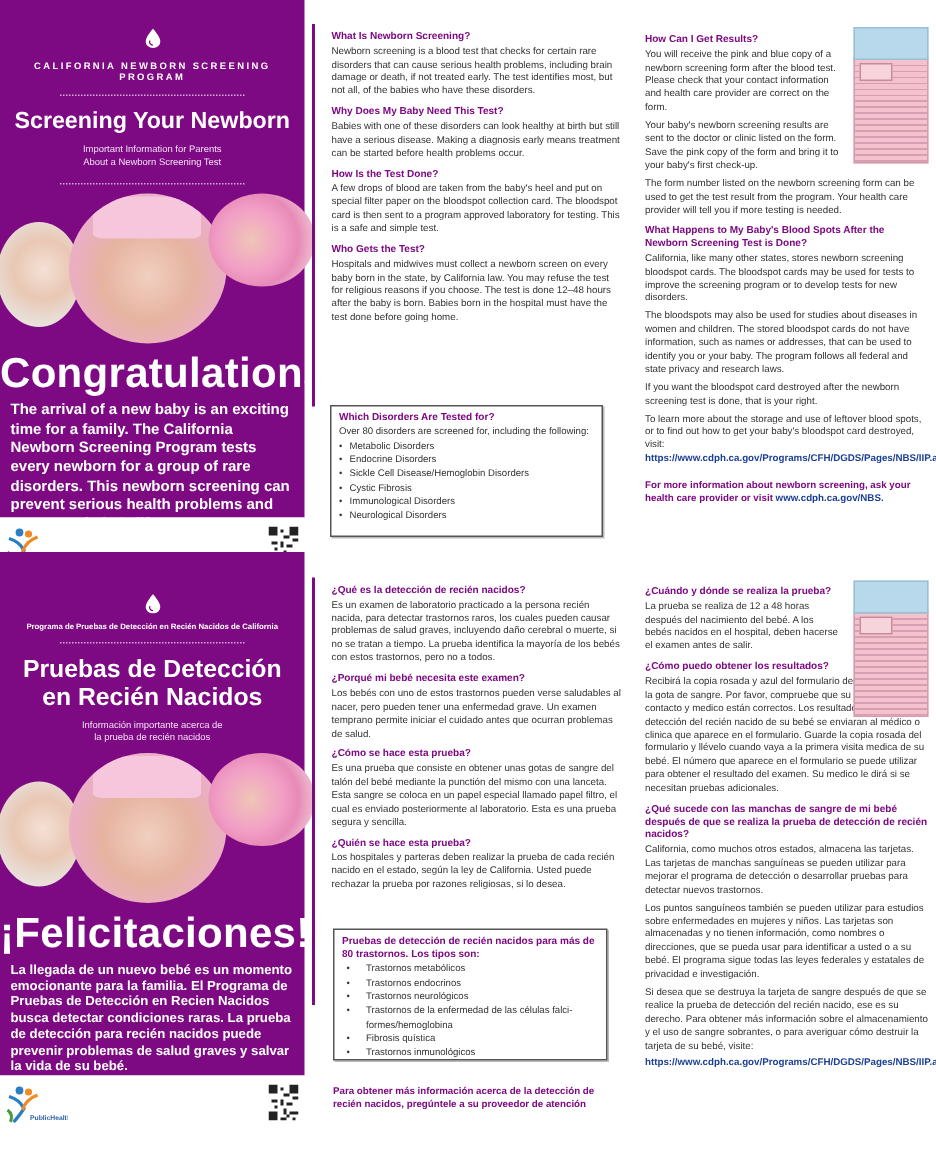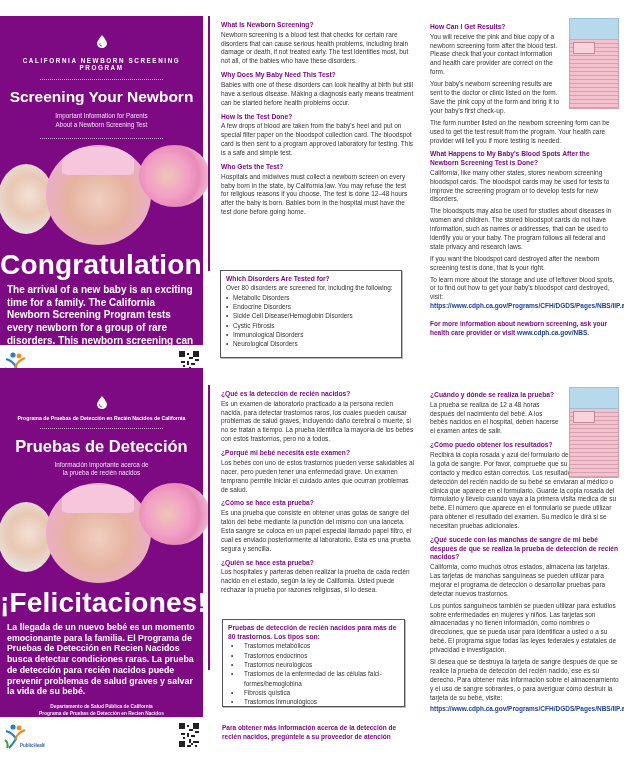--- a/index.html
+++ b/index.html
@@ -5,21 +5,21 @@
   * { box-sizing: border-box; margin: 0; padding: 0; }
   html, body { width: 624px; height: 775px; overflow: hidden; background: #ffffff; }
   body { font-family: "Liberation Sans", sans-serif; position: relative; }
 
   .brochure { position: absolute; left: 0; width: 624px; background: #fff; }
   .brochure.en { top: 0; height: 382px; }
   .brochure.es { top: 368px; height: 476px; }
   .divider-band { position: absolute; left: 0; top: 382px; width: 624px; height: 7px; background: #4a4a4a; border-top: 1px solid #6a6a6a; border-bottom: 1px solid #2a2a2a; }
 
   
-  .cover { position: absolute; left: 0; top: 16px; width: 203px; background: #7d0a83; color: #fff; text-align: center; }
+  .cover { position: absolute; left: 0; top: 0; width: 203px; background: #7d0a83; color: #fff; text-align: center; }
   .en .cover { height: 345px; }
   .es .cover { height: 349px; top: 0; }
   .drop-icon { display: block; margin: 0 auto; width: 10px; height: 13px; }
   .en .drop-icon { margin-top: 19px; }
   .es .drop-icon { margin-top: 28px; }
   .program-name { font-weight: bold; font-size: 6.3px; letter-spacing: 1.6px; margin-top: 9px; }
   .es .program-name { letter-spacing: 0; font-size: 5.2px; margin-top: 6px; }
   .dots { width: 123px; margin: 8px auto 0; border-top: 1px dotted #d8a8dc; height: 0; }
   .es .dots { margin-top: 7px; }
   .cover-title { font-weight: bold; font-size: 15.5px; margin-top: 8px; line-height: 1.1; }
@@ -178,20 +178,21 @@
 <section class="brochure es">
   <div class="cover">
     <svg class="drop-icon" viewBox="0 0 10 13">
         <path d="M5 0 C5 0 0 6 0 8.5 A5 4.5 0 0 0 10 8.5 C10 6 5 0 5 0Z" fill="#fff"></path>
         <path d="M3 8 A2 2 0 0 0 5 11" stroke="#7d0a83" stroke-width="0.8" fill="none"></path>
       </svg>
     <div class="program-name">Programa de Pruebas de Detección en Recién Nacidos de California</div>
     <div class="dots"></div>
     <div class="cover-title">
       <div>Pruebas de Detección</div>
+      <div>en Recién Nacidos</div>
     </div>
     <div class="cover-sub">
       <div>Información importante acerca de</div>
       <div>la prueba de recién nacidos</div>
     </div>
     <div class="photos">
       <div class="photo left"></div>
       <div class="photo center"></div>
       <div class="photo right"></div>
     </div>

